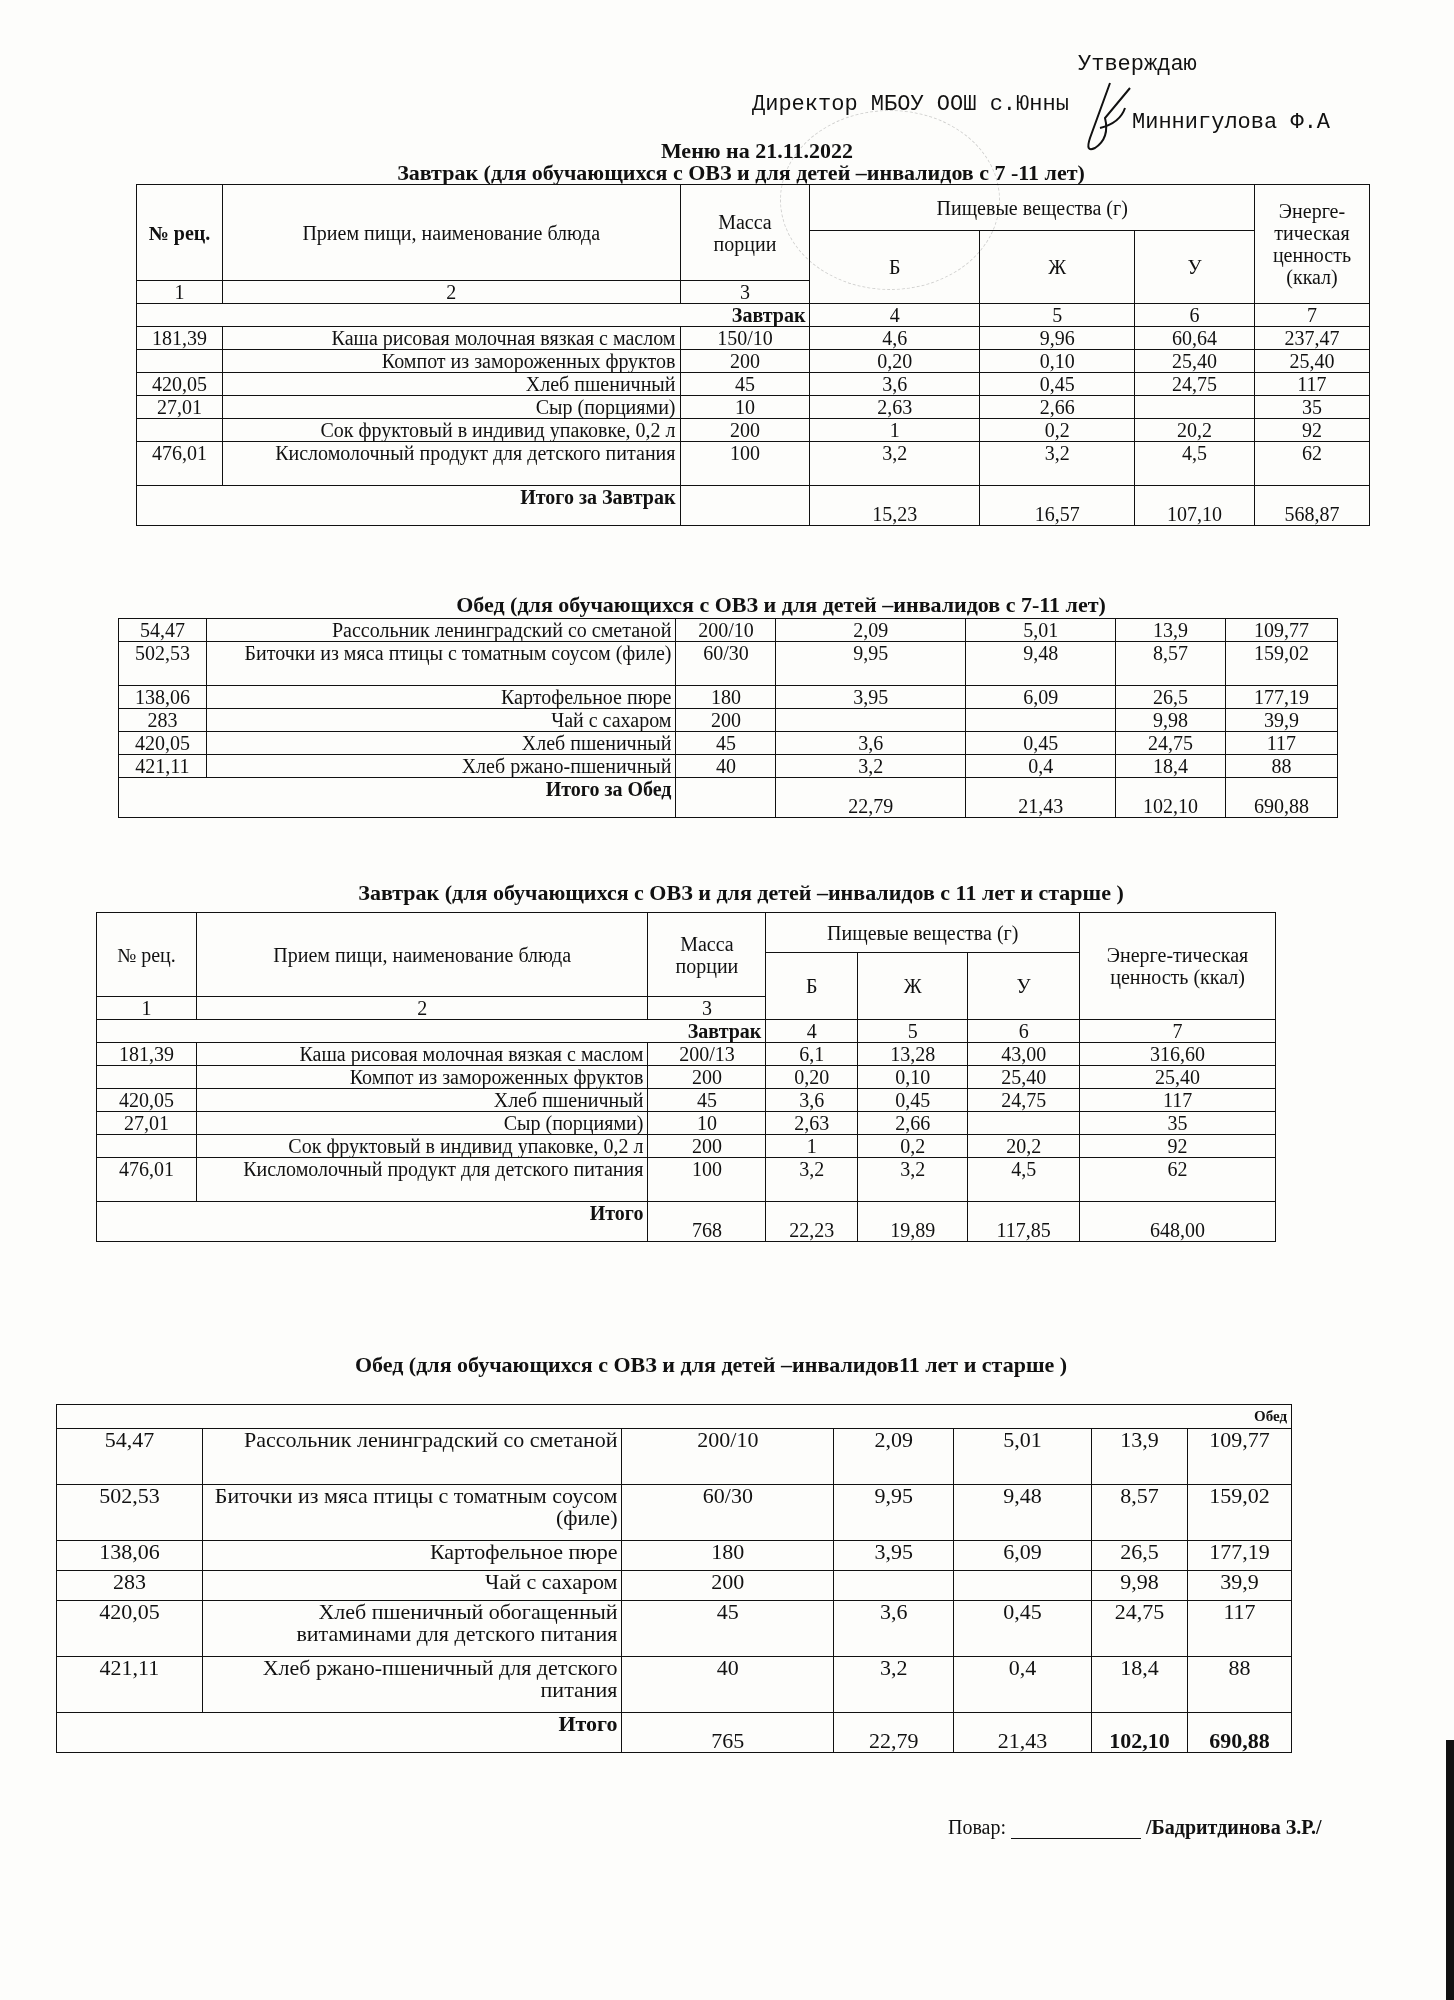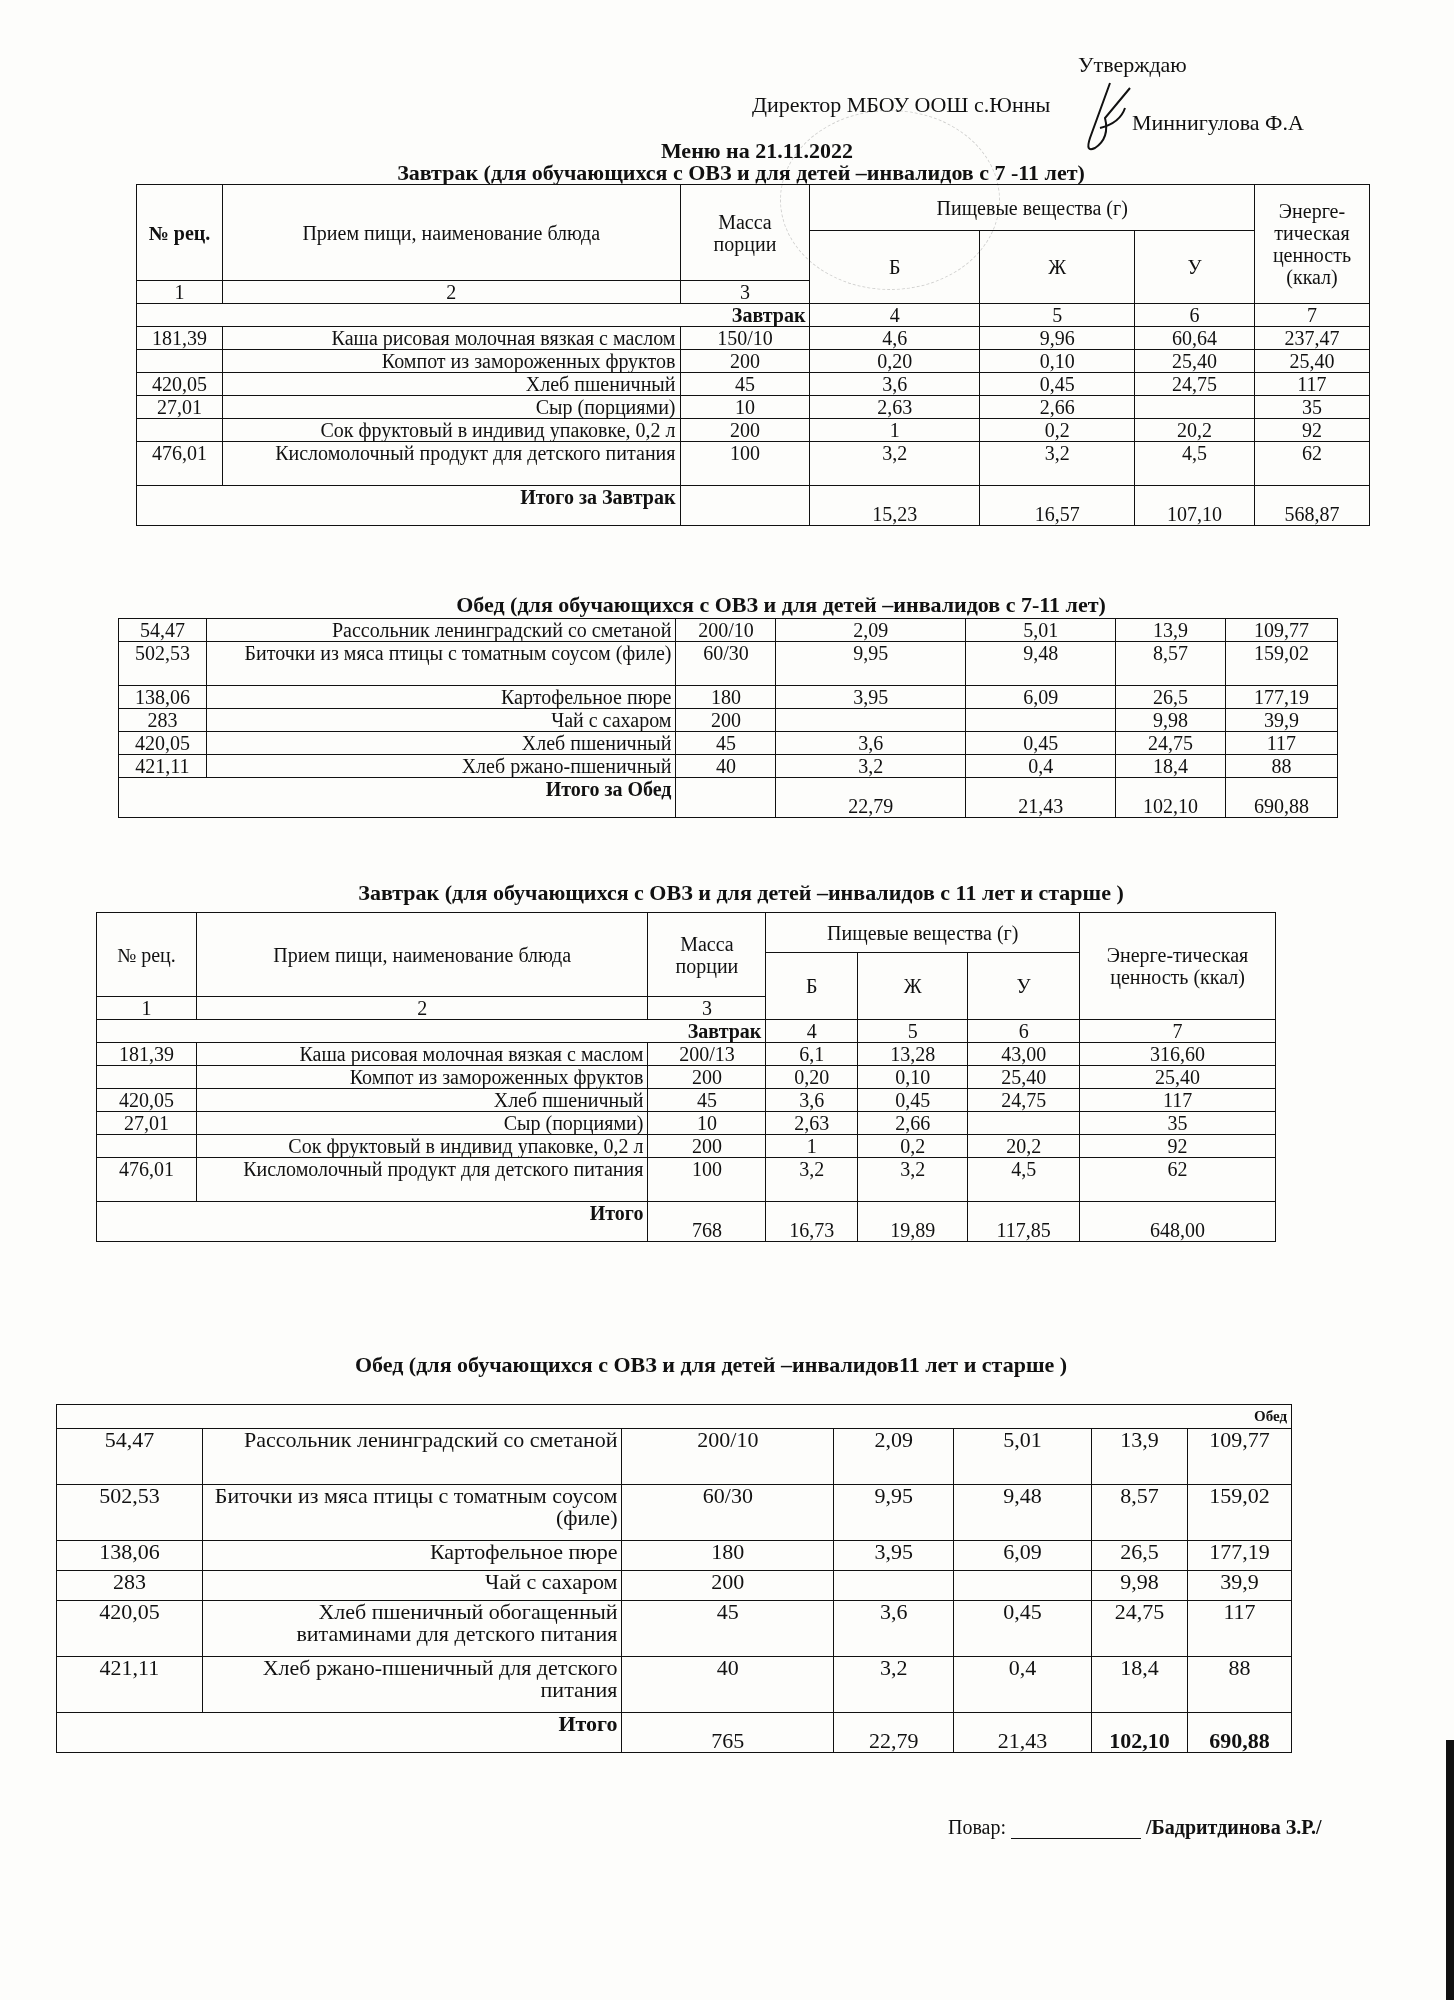--- a/index.html
+++ b/index.html
@@ -5,21 +5,21 @@
   * { box-sizing: border-box; }
   html, body { margin: 0; padding: 0; }
   body {
     width: 1454px; height: 2000px;
     background: #fdfdfb;
     font-family: "Liberation Serif", serif;
     color: #111;
     position: relative;
     overflow: hidden;
   }
-  .approve { position: absolute; left: 0; top: 0; width: 1454px; height: 140px; }
+  .approve { position: absolute; left: 0; top: 0; width: 1454px; height: 140px; font-family: Liberation Mono, monospace; }
   .approve .label { position: absolute; left: 1078px; top: 52px; font-size: 22px; }
   .approve .director { position: absolute; left: 752px; top: 92px; font-size: 22px; }
   .approve .name { position: absolute; left: 1132px; top: 110px; font-size: 22px; }
   .sig1 { position: absolute; left: 1070px; top: 78px; width: 70px; height: 90px; }
   .stamp { position: absolute; left: 780px; top: 110px; width: 220px; height: 180px; border: 1px dashed rgba(80,80,80,0.25); border-radius: 50%; }
 
   .menu-title { position: absolute; left: 0; width: 1454px; top: 138px; text-align: center; font-weight: bold; font-size: 22px; padding-left: 60px; }
   .sec-title { position: absolute; left: 0; width: 1422px; text-align: center; font-weight: bold; font-size: 22px; }
 
   table.grid { position: absolute; border-collapse: collapse; font-size: 20px; }
@@ -317,21 +317,21 @@
         <td class="l">Кисломолочный продукт для детского питания</td>
         <td class="c">100</td>
         <td class="c">3,2</td>
         <td class="c">3,2</td>
         <td class="c">4,5</td>
         <td class="c">62</td>
       </tr>
       <tr style="height: 40px;">
         <td colspan="2" class="b l">Итого</td>
         <td class="c" style="vertical-align: bottom;">768</td>
-        <td class="c" style="vertical-align: bottom;">16,73</td>
+        <td class="c" style="vertical-align: bottom;">22,23</td>
         <td class="c" style="vertical-align: bottom;">19,89</td>
         <td class="c" style="vertical-align: bottom;">117,85</td>
         <td class="c" style="vertical-align: bottom;">648,00</td>
       </tr>
     </tbody>
 </table>
 
 <div class="sec-title" style="top:1352px; ">Обед (для обучающихся  с ОВЗ и для детей –инвалидов11 лет и старше )</div>
 <table class="grid" id="t4" style="left:56px; top:1404px; width:1236px; font-size:22px;">
   <colgroup>

